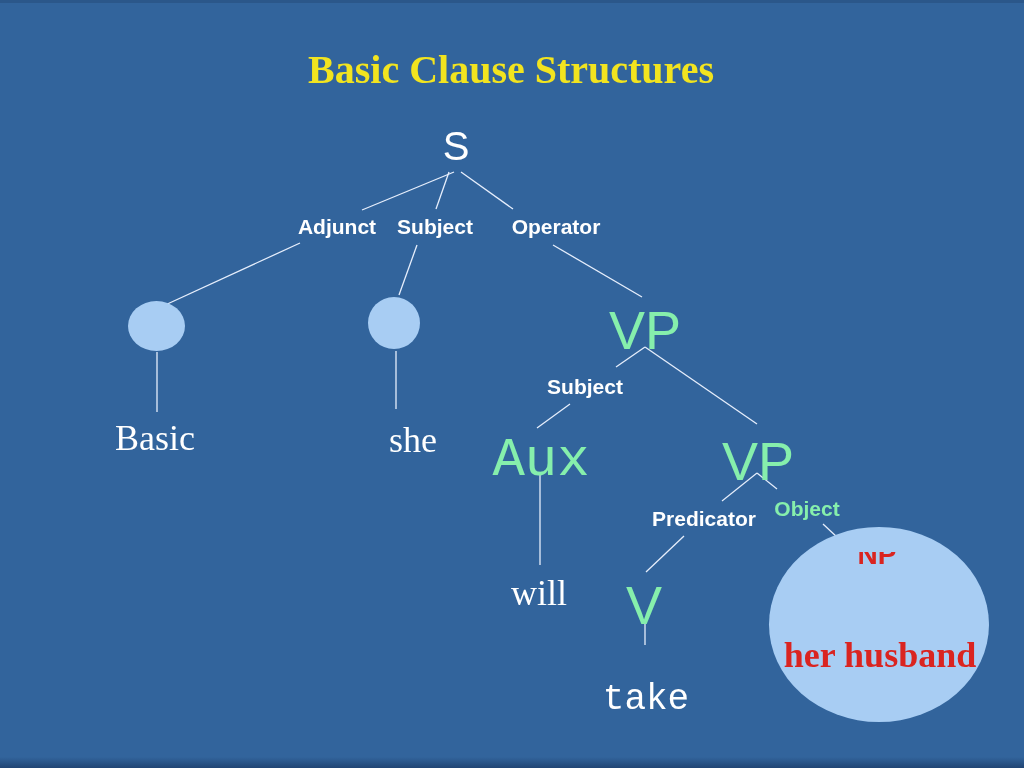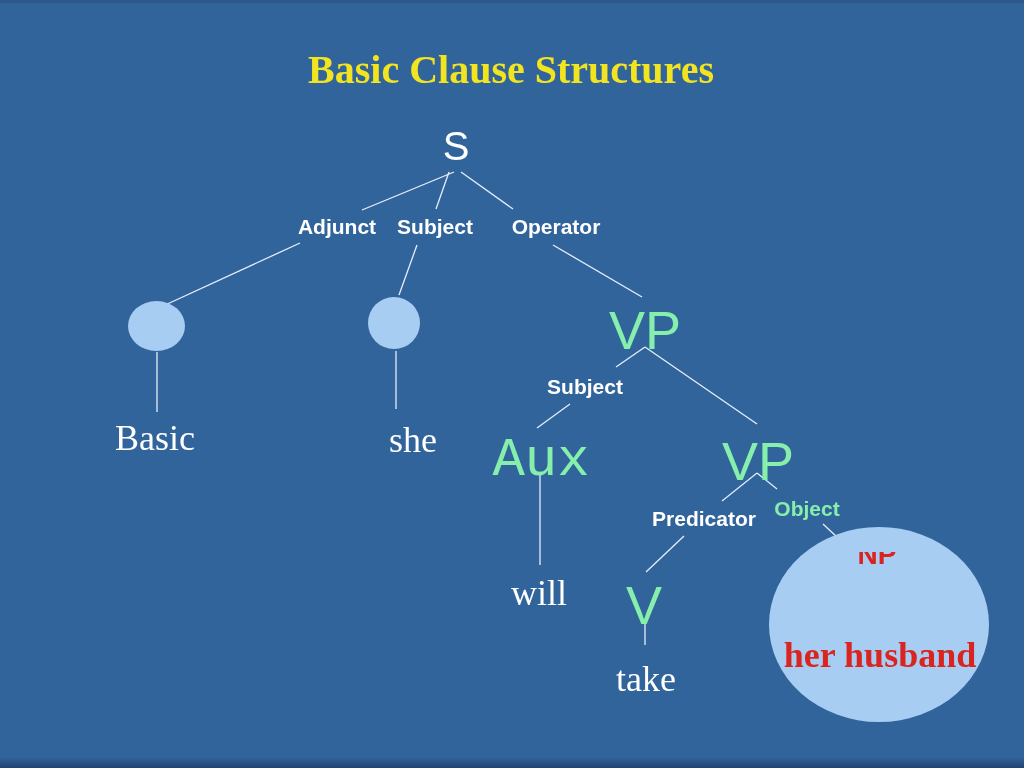--- a/index.html
+++ b/index.html
@@ -67,21 +67,21 @@
   #lbl-operator{top:375px;left:585px;}
   #lbl-predicator{top:507px;left:704px;}
   #lbl-object{top:497px;left:807px;}
   #cat-vp1{top:299px;left:645px;}
   #cat-aux{top:430px;left:541px;font-family:Liberation Mono, monospace;}
   #cat-vp2{top:430px;left:758px;}
   #cat-v{top:574px;left:644px;}
   #word-maybe{top:417px;left:155px;}
   #word-she{top:419px;left:413px;}
   #word-will{top:572px;left:539px;}
-  #word-take{top:658px;left:646px;}
+  #word-take{top:679px;left:646px;font-family:Liberation Mono, monospace;}
   #word-object{top:634px;left:880px;font-weight:bold;}
 </style>
 </head>
 <body>
 
 <div id="slide">
 
   <div id="title" class="abs cx">Basic Clause Structures</div>
 
   <svg id="tree-lines" width="1024" height="768" viewBox="0 0 1024 768">

